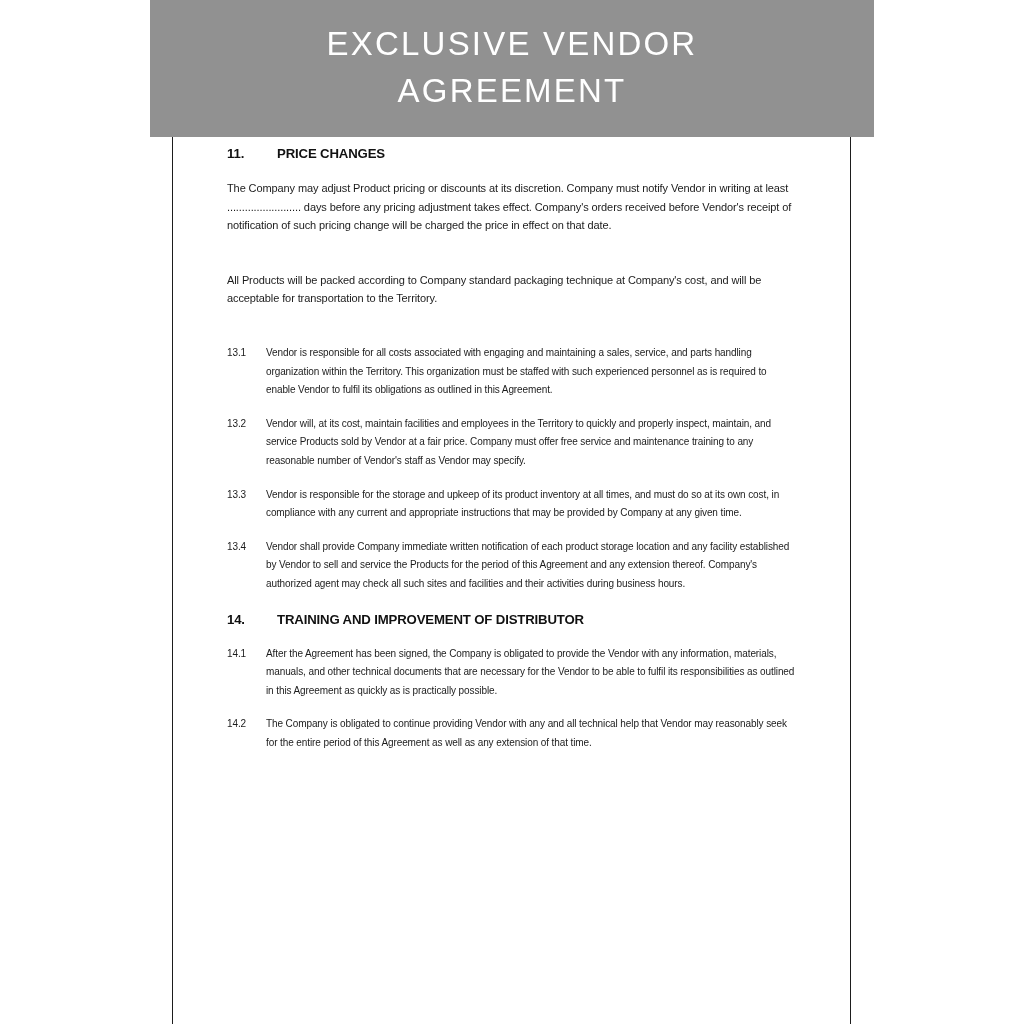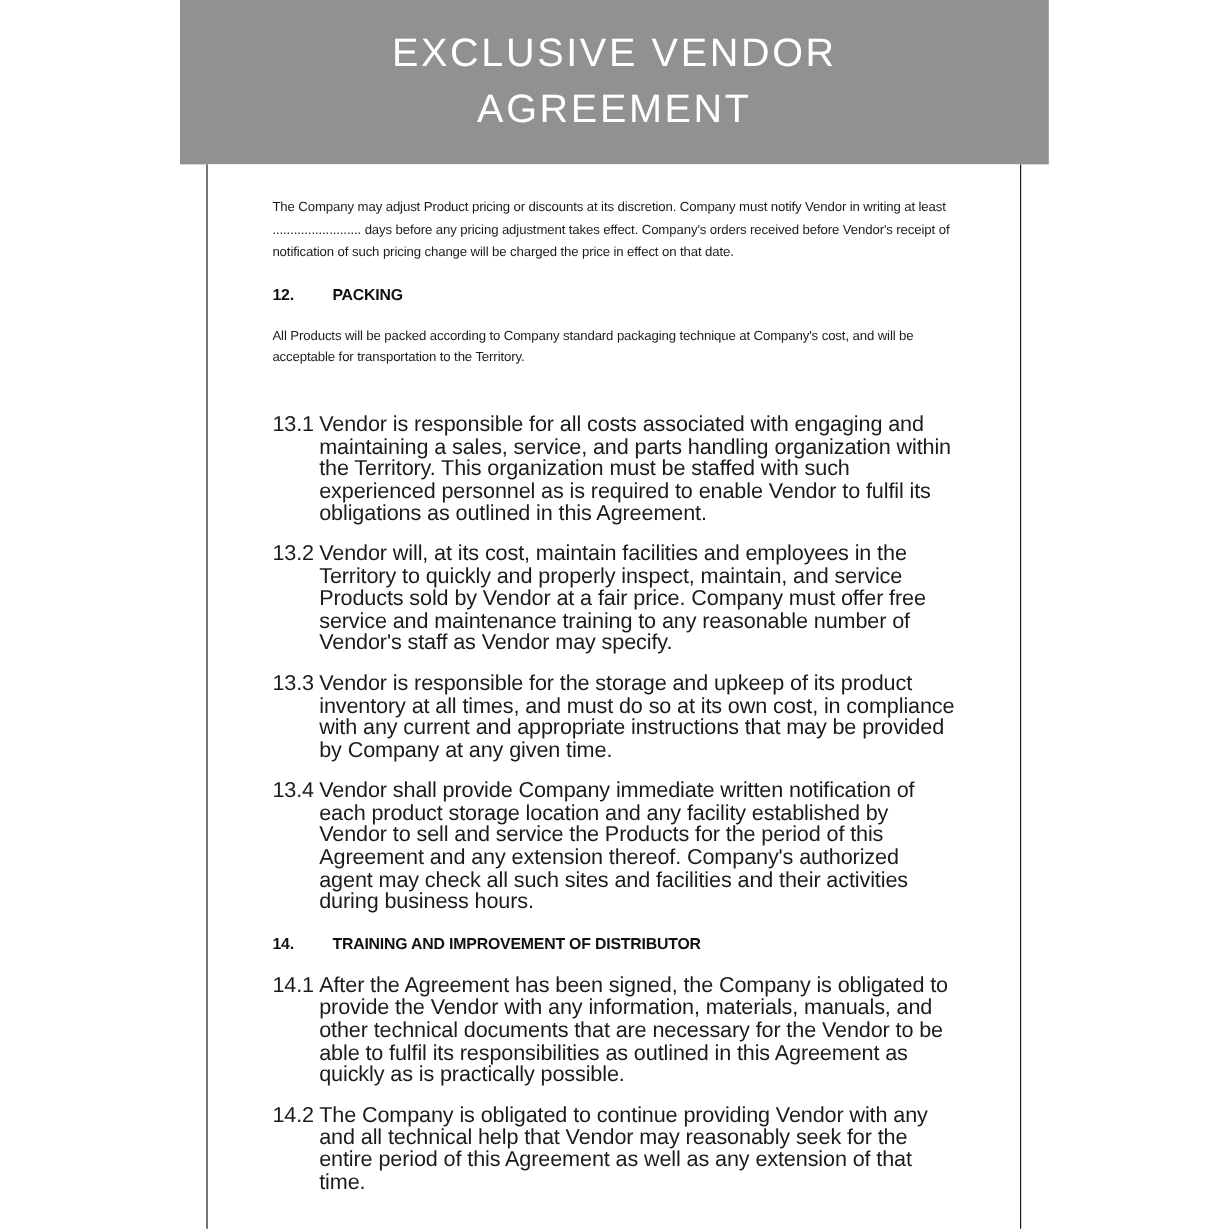--- a/index.html
+++ b/index.html
@@ -94,21 +94,21 @@
     line-height: 18.6px;
     letter-spacing: -0.1px;
     color: #1b1b1b;
     text-align: left;
   }
 
   
   .clause {
     display: flex;
     align-items: flex-start;
-    font-size: 18px;
+    font-size: 10px;
     line-height: 18.6px;
     letter-spacing: -0.1px;
     color: #1b1b1b;
   }
   .clause .clause-num {
     width: 39px;
     flex: 0 0 39px;
     text-align: left;
   }
   .clause .clause-text {
@@ -127,28 +127,28 @@
 <div id="page">
 
   <div id="title-banner">
     <div class="title-text">Exclusive Vendor
 Agreement</div>
   </div>
 
   <div id="doc-sheet">
     <div id="doc-body">
 
+      <div class="section-heading">
+        <span class="sec-num">11.</span>
+        <span class="sec-title">PRICE CHANGES</span>
+      </div>
       <div class="gap-after-heading"></div>
       <div class="para">The Company may adjust Product pricing or discounts at its discretion. Company must notify Vendor in writing at least ......................... days before any pricing adjustment takes effect. Company's orders received before Vendor's receipt of notification of such pricing change will be charged the price in effect on that date.</div>
       <div class="gap-block"></div>
 
-      <div class="section-heading">
-        <span class="sec-num">12.</span>
-        <span class="sec-title">PACKING</span>
-      </div>
       <div class="gap-after-heading"></div>
       <div class="para">All Products will be packed according to Company standard packaging technique at Company's cost, and will be acceptable for transportation to the Territory.</div>
       <div class="gap-block"></div>
 
       <div class="gap-after-heading"></div>
 
       <div class="clause">
         <span class="clause-num">13.1</span>
         <span class="clause-text">Vendor is responsible for all costs associated with engaging and maintaining a sales, service, and parts handling organization within the Territory. This organization must be staffed with such experienced personnel as is required to enable Vendor to fulfil its obligations as outlined in this Agreement.</span>
       </div>

